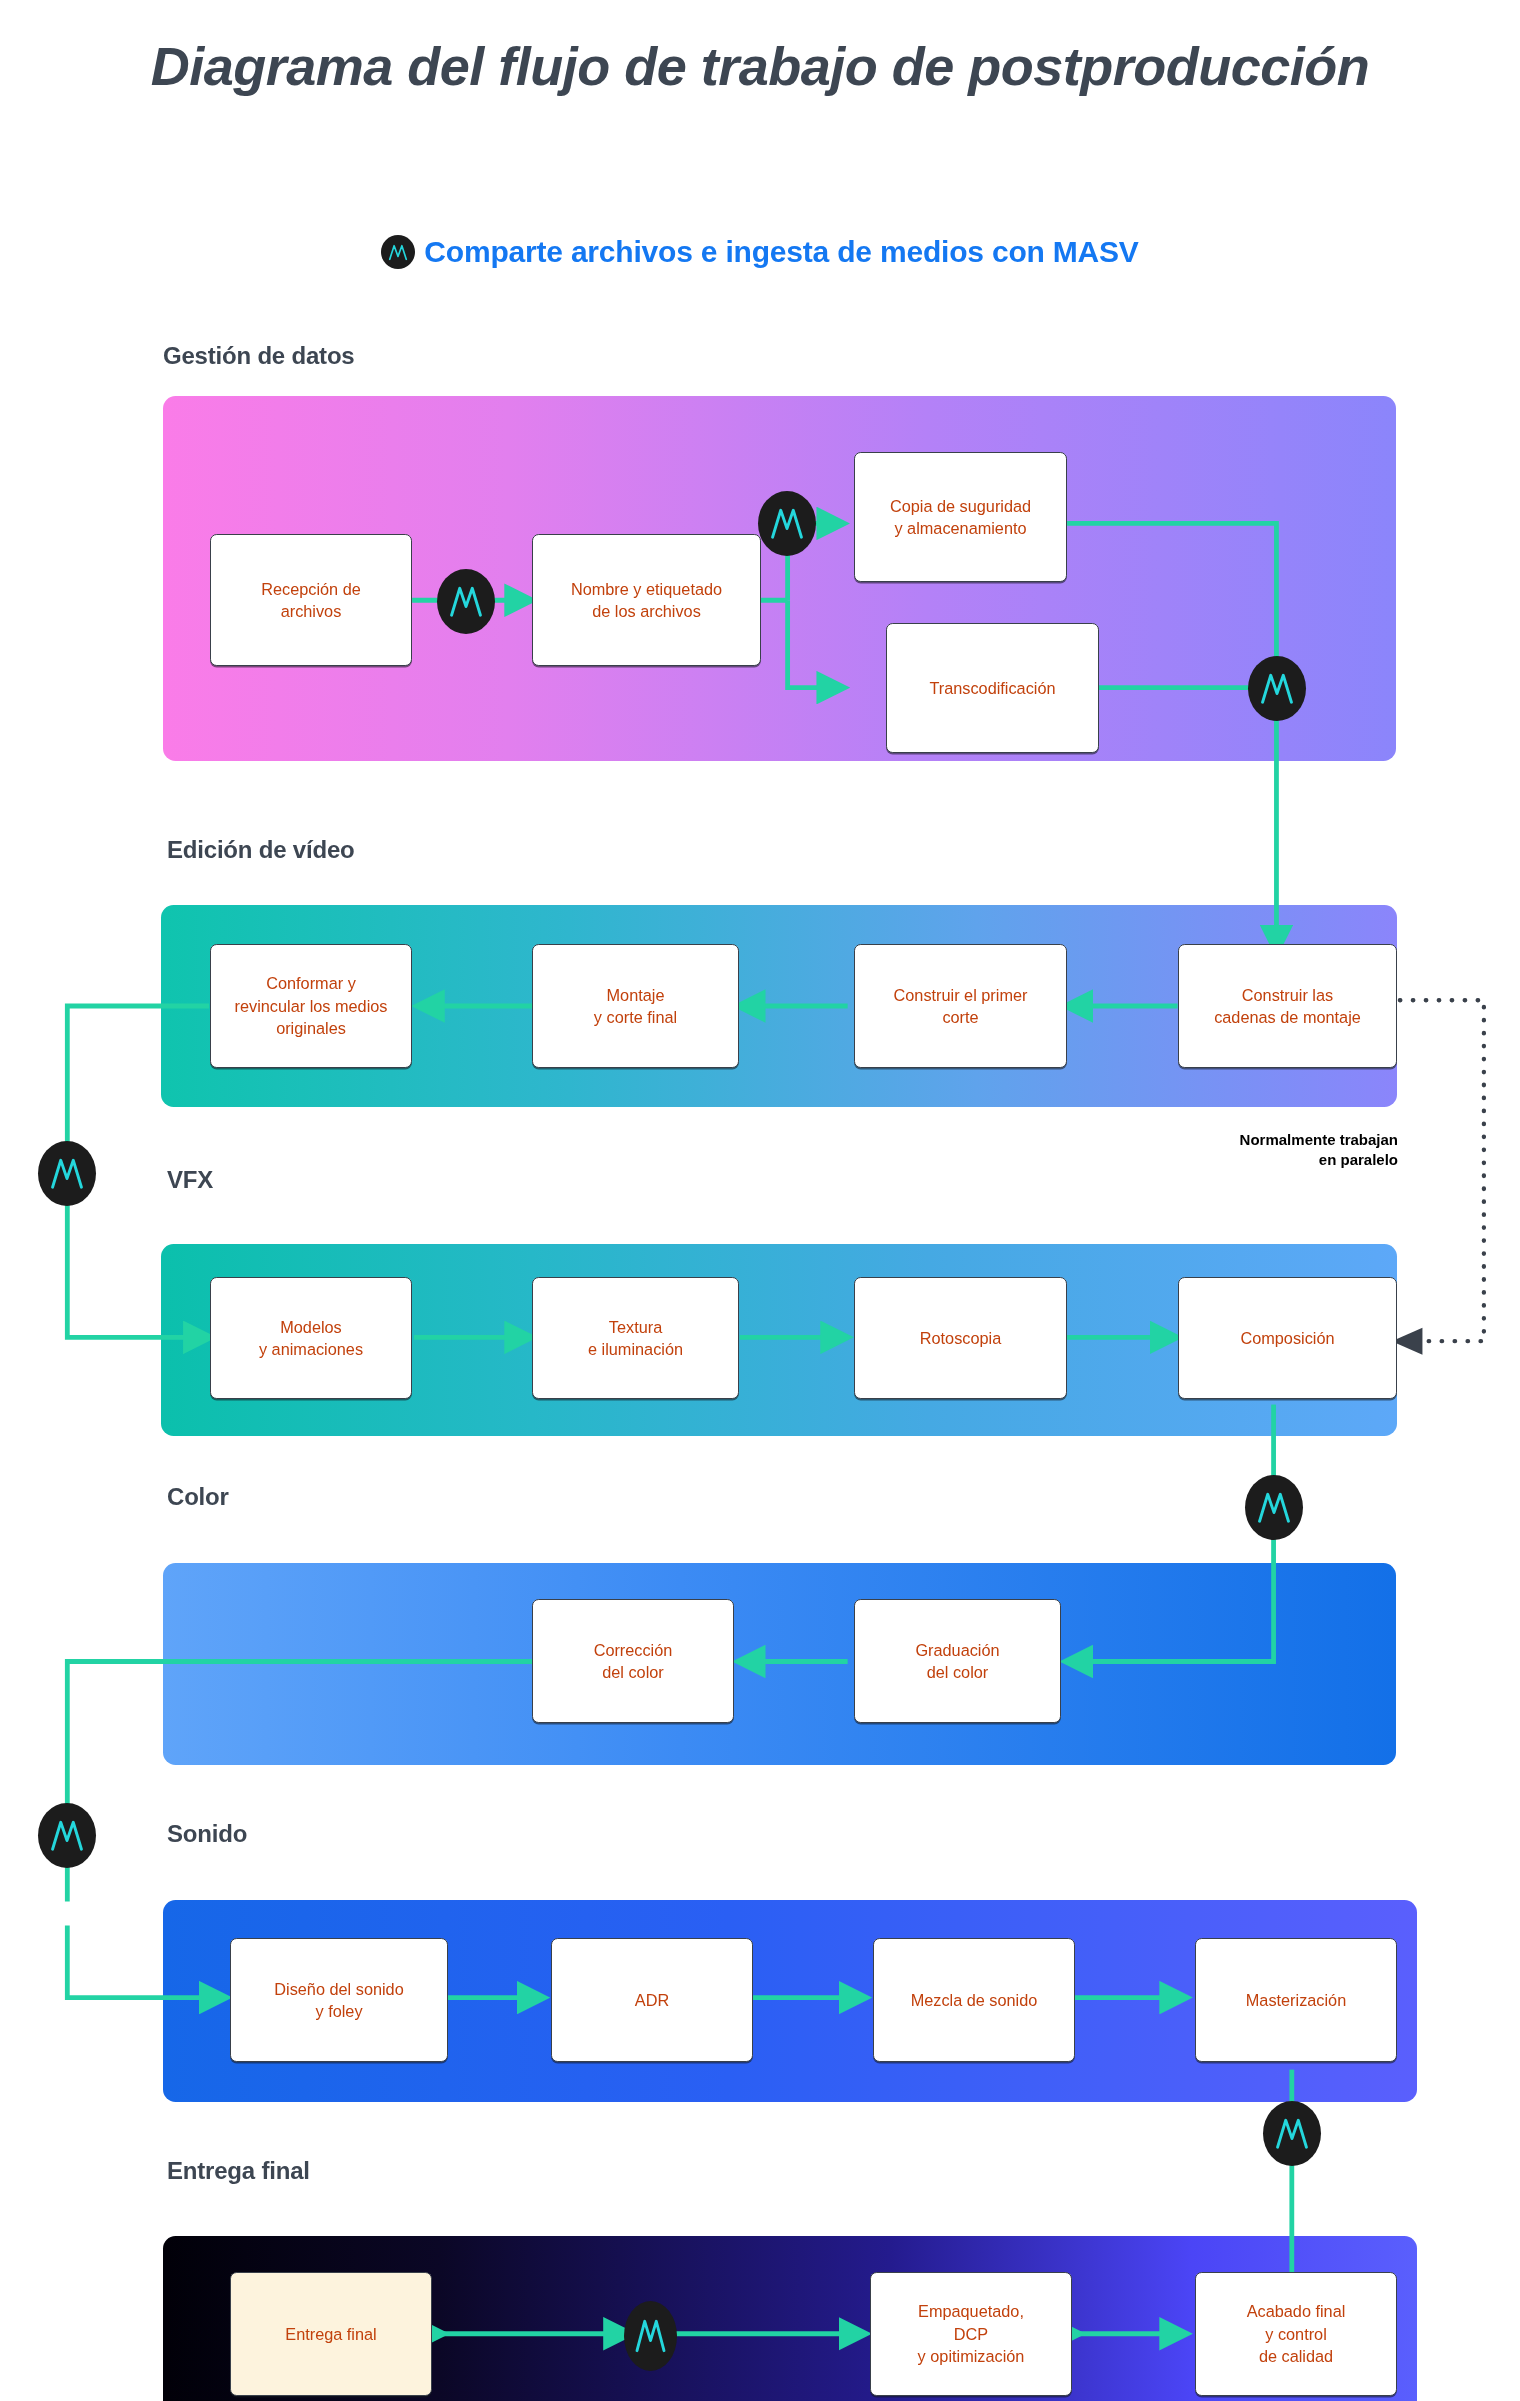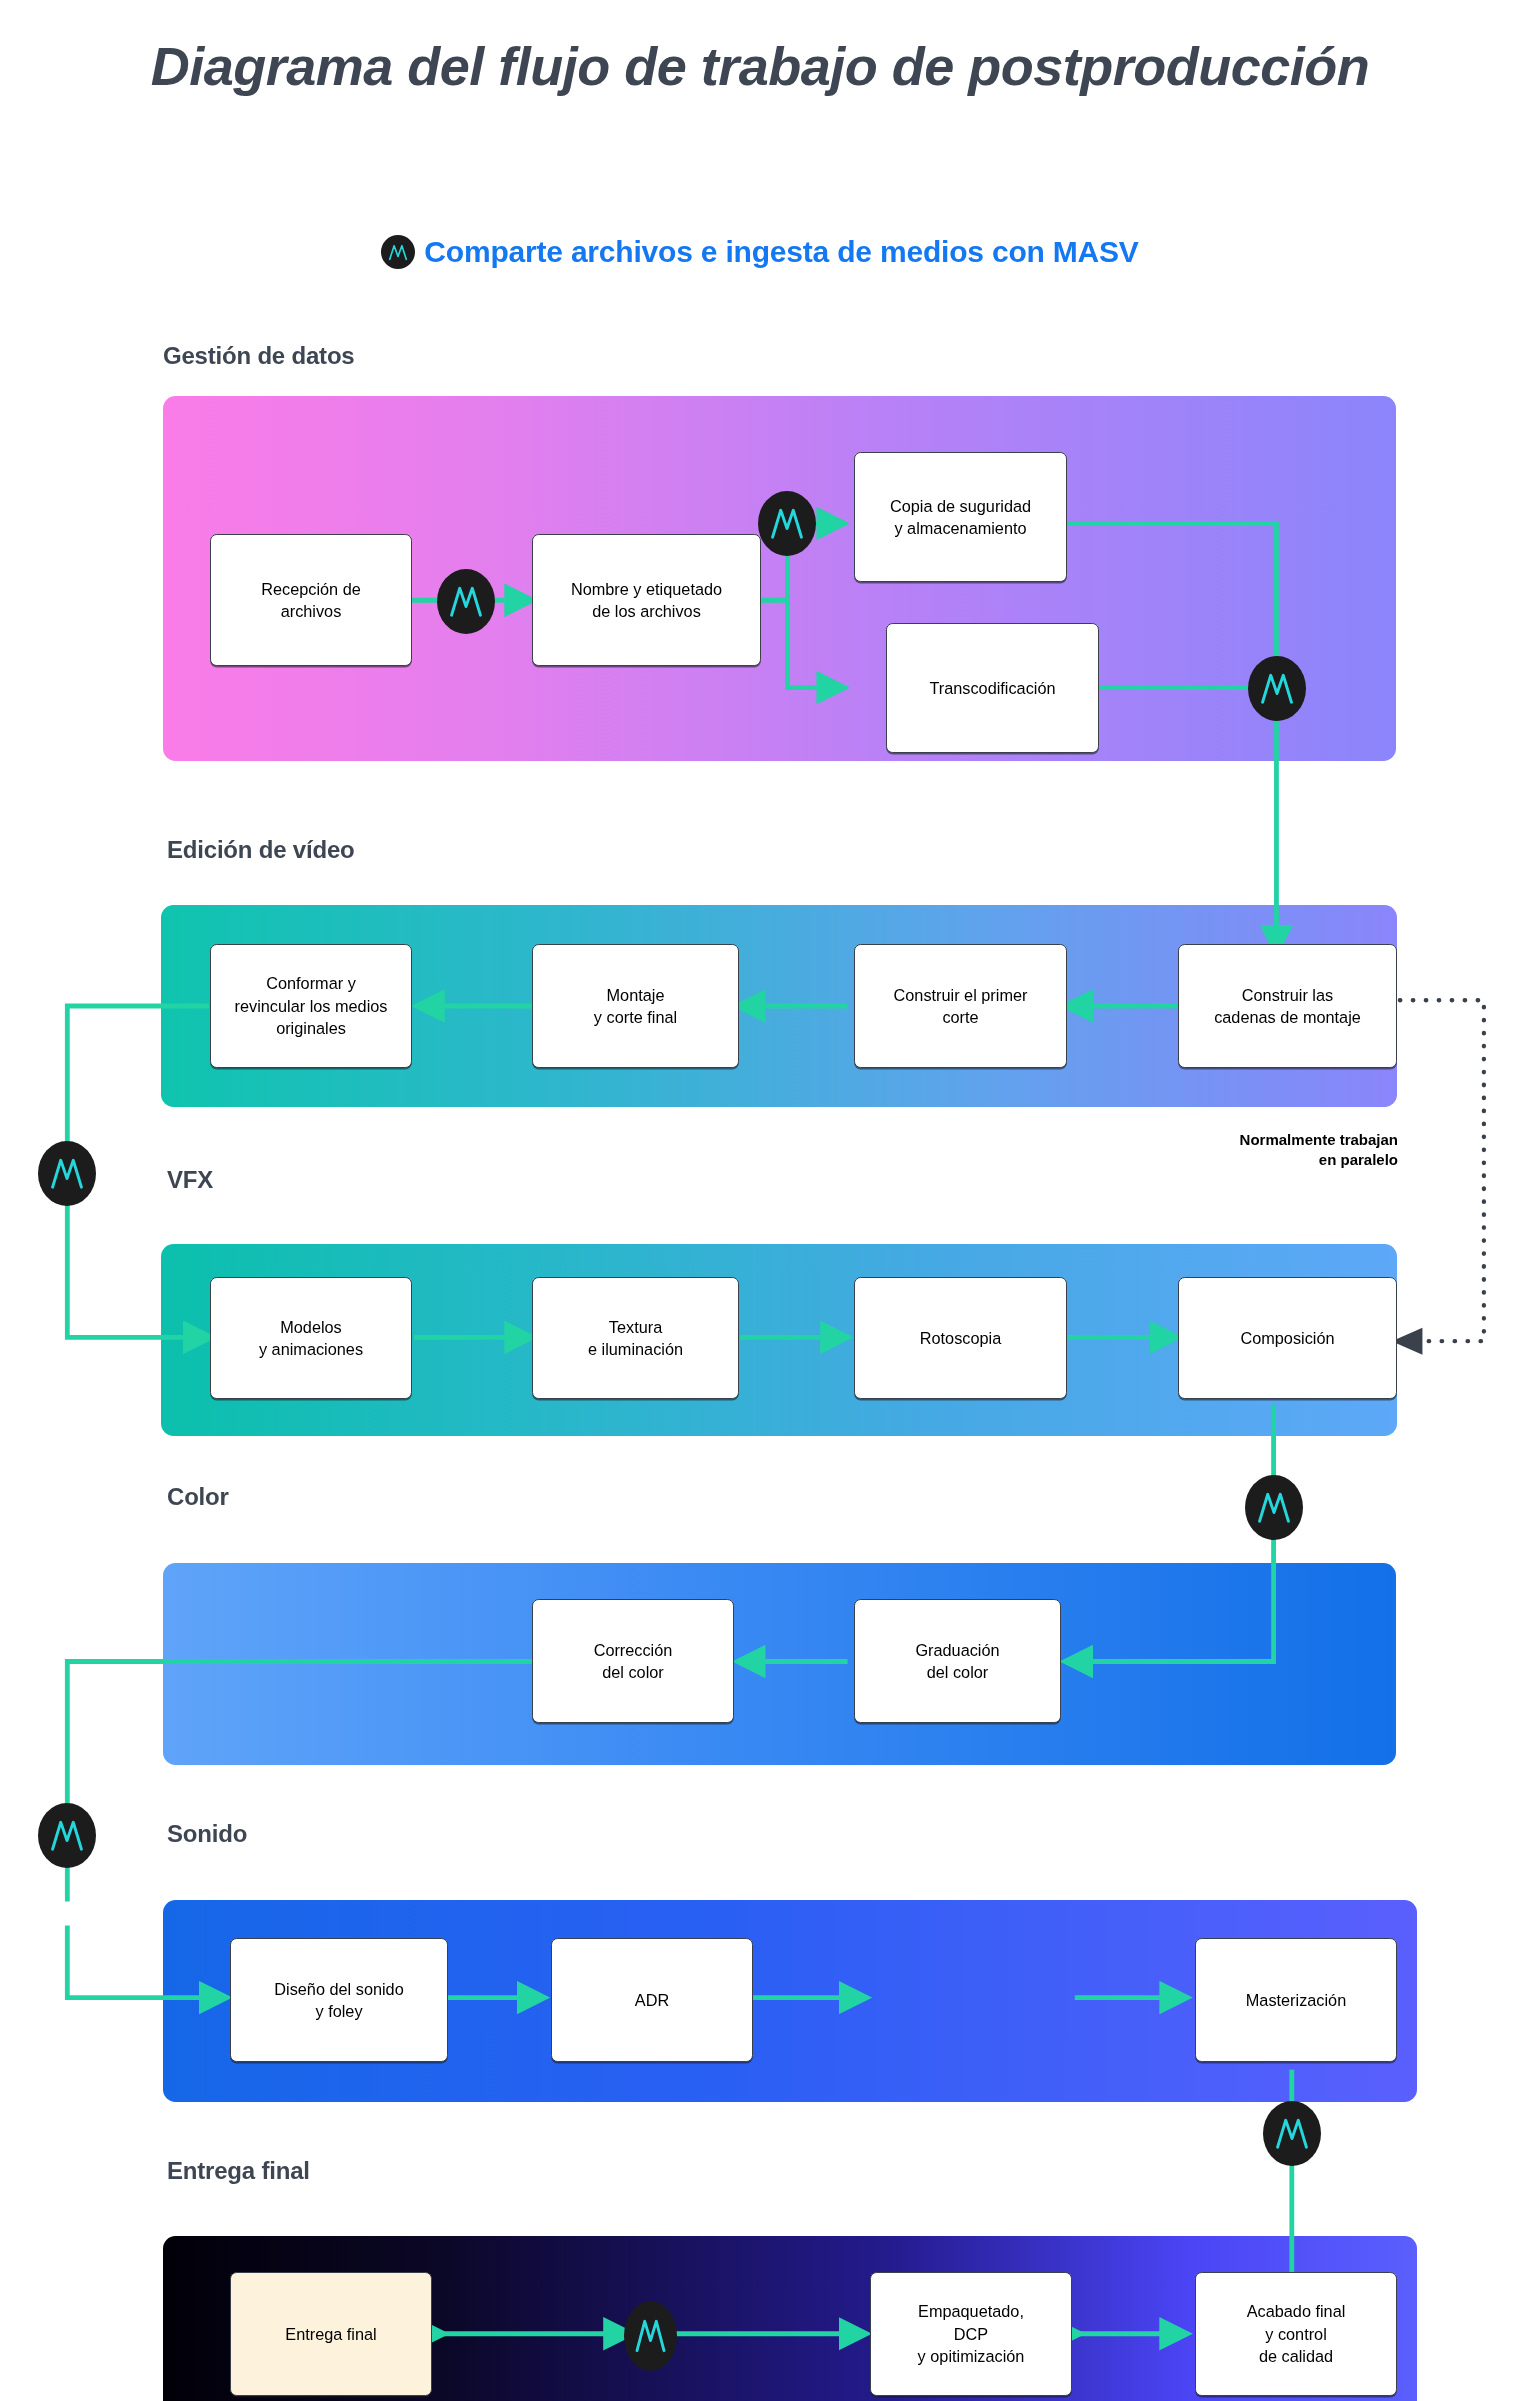--- a/index.html
+++ b/index.html
@@ -41,21 +41,21 @@
   .band-vfx     {background:linear-gradient(90deg,#0BC0AC 0%,#26B8C8 30%,#45A9E3 62%,#5DA8F8 100%);}
   .band-color   {background:linear-gradient(90deg,#5FA4F9 0%,#3C8BF4 42%,#1370E8 100%);}
   .band-sound   {background:linear-gradient(90deg,#1667E8 0%,#2A5FF4 45%,#5A5FFD 100%);}
   .band-delivery{background:linear-gradient(90deg,#010008 0%,#0B0726 22%,#241B8E 58%,#4B45F6 82%,#5A5FFD 100%);}
 
   
   .node{
     position:absolute;background:#ffffff;border:1px solid #39404a;
     border-radius:6.7px;box-sizing:border-box;
     display:flex;align-items:center;justify-content:center;text-align:center;
-    color:#000000;font-size:16.3px;line-height:1.38;padding:2.9px 4.8px;
+    color:#c2410c;font-size:16.3px;line-height:1.38;padding:2.9px 4.8px;
     box-shadow:0 1.4px 0 rgba(20,24,30,.55);
   }
   .node.cream{background:#FDF3DD;}
 
   
   #wires{position:absolute;left:0;top:0;width:1520px;height:2449px;pointer-events:none;}
 
   .par-note{
     position:absolute;font-weight:bold;color:#000000;font-size:15px;
     line-height:1.35;text-align:right;white-space:pre-line;
@@ -166,20 +166,21 @@
   <div class="node" style="left:210px;top:1277px;width:202px;height:122px;">Modelos<br>y animaciones</div>
   <div class="node" style="left:532px;top:1277px;width:207px;height:122px;">Textura<br>e iluminación</div>
   <div class="node" style="left:854px;top:1277px;width:213px;height:122px;">Rotoscopia</div>
   <div class="node" style="left:1178px;top:1277px;width:219px;height:122px;">Composición</div>
 
   <div class="node" style="left:532px;top:1599px;width:202px;height:124px;">Corrección<br>del color</div>
   <div class="node" style="left:854px;top:1599px;width:207px;height:124px;">Graduación<br>del color</div>
 
   <div class="node" style="left:230px;top:1938px;width:218px;height:124px;">Diseño del sonido<br>y foley</div>
   <div class="node" style="left:551px;top:1938px;width:202px;height:124px;">ADR</div>
+  <div class="node" style="left:873px;top:1938px;width:202px;height:124px;">Mezcla de sonido</div>
   <div class="node" style="left:1195px;top:1938px;width:202px;height:124px;">Masterización</div>
 
   <div class="node cream" style="left:230px;top:2272px;width:202px;height:124px;">Entrega final</div>
   <div class="node" style="left:870px;top:2272px;width:202px;height:124px;">Empaquetado,<br>DCP<br>y opitimización</div>
   <div class="node" style="left:1195px;top:2272px;width:202px;height:124px;">Acabado final<br>y control<br>de calidad</div>
 
   <span class="masv" style="position:absolute;left:437px;top:569px;width:58px;height:65px;">
     <svg viewBox="0 0 120 135">
         <polyline points="30,96 47,40 60,78 73,40 90,96" fill="none" stroke="#24D7DC" stroke-width="6" stroke-linejoin="round" stroke-linecap="round"></polyline>
       </svg>

